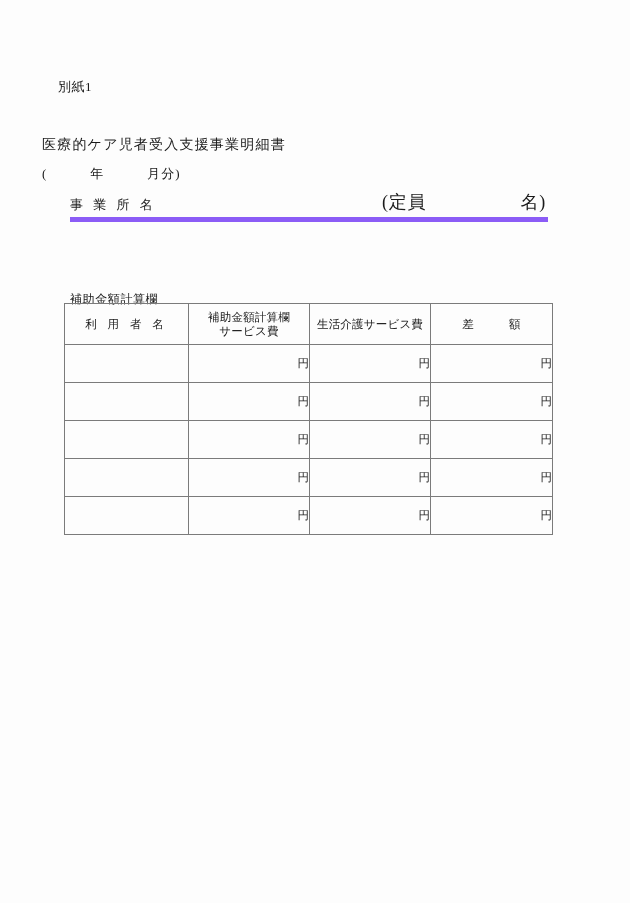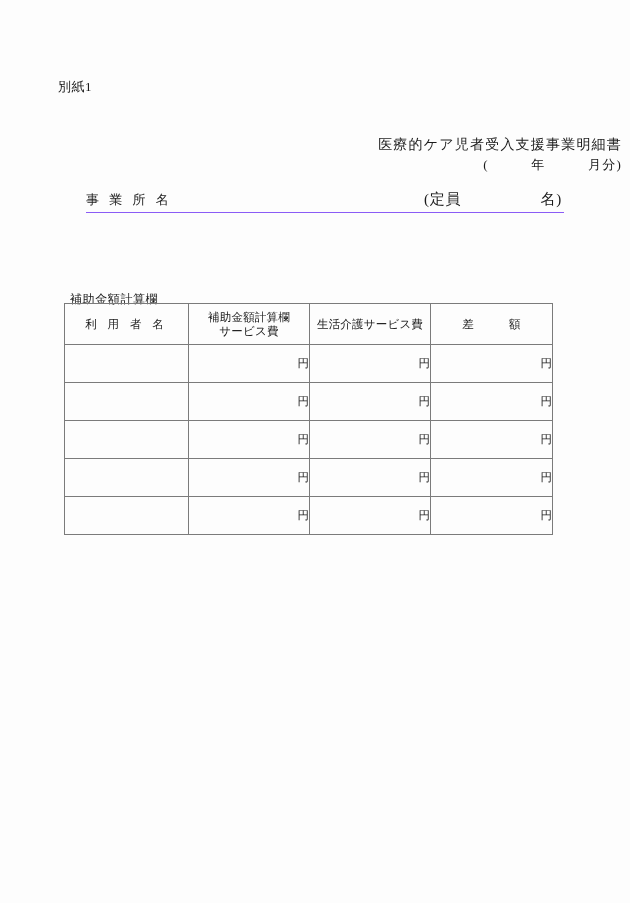--- a/index.html
+++ b/index.html
@@ -28,60 +28,59 @@
     top: 78px;
     font-size: 13px;
     letter-spacing: 0.5px;
     white-space: nowrap;
   }
 
   
   .title-block {
     position: absolute;
     left: 0;
-    right: 8px;
+    right: 0;
     top: 134px;
-    text-align: right;
+    text-align: left;
     padding-left: 42px;
   }
   .title-main {
     font-size: 14px;
     letter-spacing: 1.2px;
     line-height: 1.5;
     white-space: pre;
   }
   .title-period {
     font-size: 13px;
     letter-spacing: 1.2px;
     line-height: 1.6;
-    margin-top: 0;
+    margin-top: 9px;
     white-space: pre;
   }
 
   
   .office-row {
     position: absolute;
     left: 70px;
     top: 190px;
     width: 478px;
-    border-bottom: 1px solid #8b5cf6;
+    border-bottom: 5px solid #8b5cf6;
     display: flex;
     align-items: flex-end;
     justify-content: space-between;
     padding-bottom: 3px;
     box-sizing: border-box;
-    margin-left: 16px;
   }
   .office-label {
     font-size: 13px;
     letter-spacing: 3.5px;
     white-space: pre;
   }
   .office-capacity {
-    font-size: 15px;
+    font-size: 18px;
     letter-spacing: 0.8px;
     white-space: pre;
     padding-right: 2px;
   }
 
   
   .section-label {
     position: absolute;
     left: 70px;
     top: 291px;

